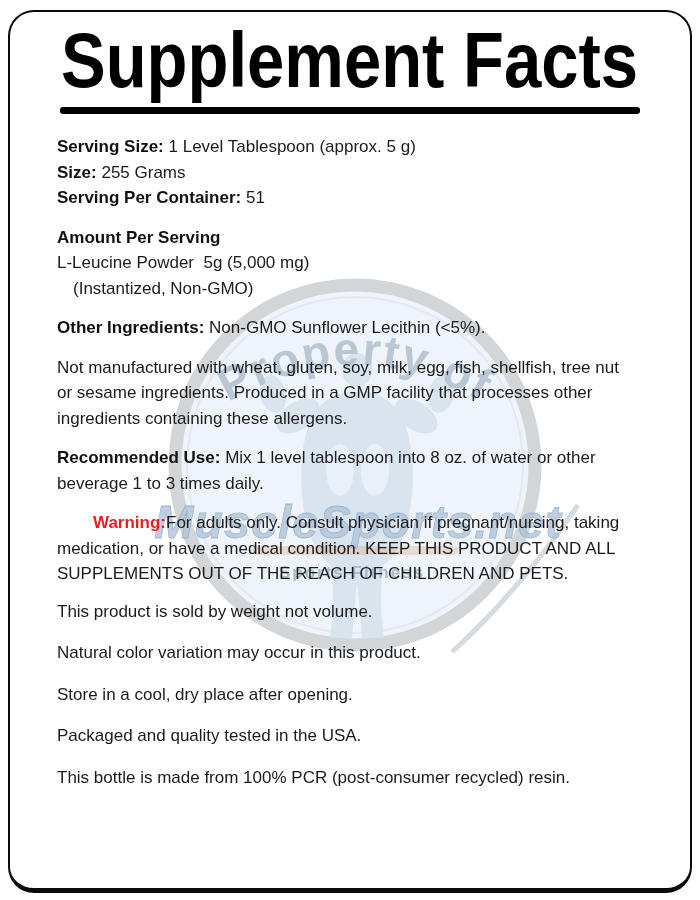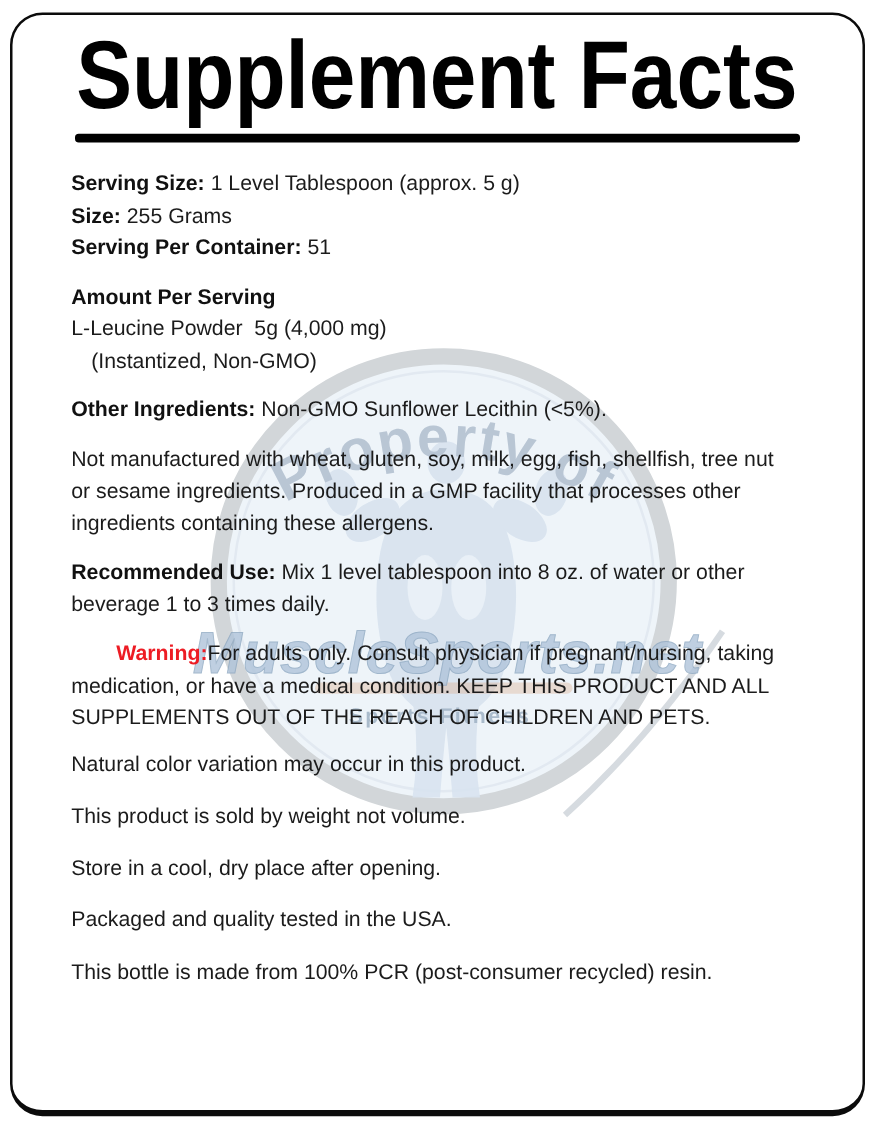--- a/index.html
+++ b/index.html
@@ -75,39 +75,39 @@
   <div class="content">
 
     <div class="block">
       <div><b>Serving Size:</b> <span class="v">1 Level Tablespoon (approx. 5 g)</span></div>
       <div><b>Size:</b> <span class="v">255 Grams</span></div>
       <div><b>Serving Per Container:</b> <span class="v">51</span></div>
     </div>
 
     <div class="block">
       <div><b>Amount Per Serving</b></div>
-      <div class="v">L-Leucine Powder  5g (4,000 mg)</div>
+      <div class="v">L-Leucine Powder  5g (5,000 mg)</div>
       <div class="v indent">(Instantized, Non-GMO)</div>
     </div>
 
     <div class="block"><b>Other Ingredients:</b> <span class="v">Non-GMO Sunflower Lecithin (&lt;5%).</span></div>
 
     <div class="block v">Not manufactured with wheat, gluten, soy, milk, egg, fish, shellfish, tree nut
 or sesame ingredients. Produced in a GMP facility that processes other
 ingredients containing these allergens.</div>
 
     <div class="block"><b>Recommended Use:</b> <span class="v">Mix 1 level tablespoon into 8 oz. of water or other
 beverage 1 to 3 times daily.</span></div>
 
     <div class="block warning-block"><span class="warning-label">Warning:</span><span class="v">For adults only. Consult physician if pregnant/nursing, taking
 medication, or have a medical condition. KEEP THIS PRODUCT AND ALL
 SUPPLEMENTS OUT OF THE REACH OF CHILDREN AND PETS.</span></div>
 
+    <div class="statement">This product is sold by weight not volume.</div>
     <div class="statement">Natural color variation may occur in this product.</div>
-    <div class="statement">This product is sold by weight not volume.</div>
     <div class="statement">Store in a cool, dry place after opening.</div>
     <div class="statement">Packaged and quality tested in the USA.</div>
     <div class="statement">This bottle is made from 100% PCR (post-consumer recycled) resin.</div>
 
   </div>
 </div>
 
 <div class="frame"></div>
 
 </body></html>

